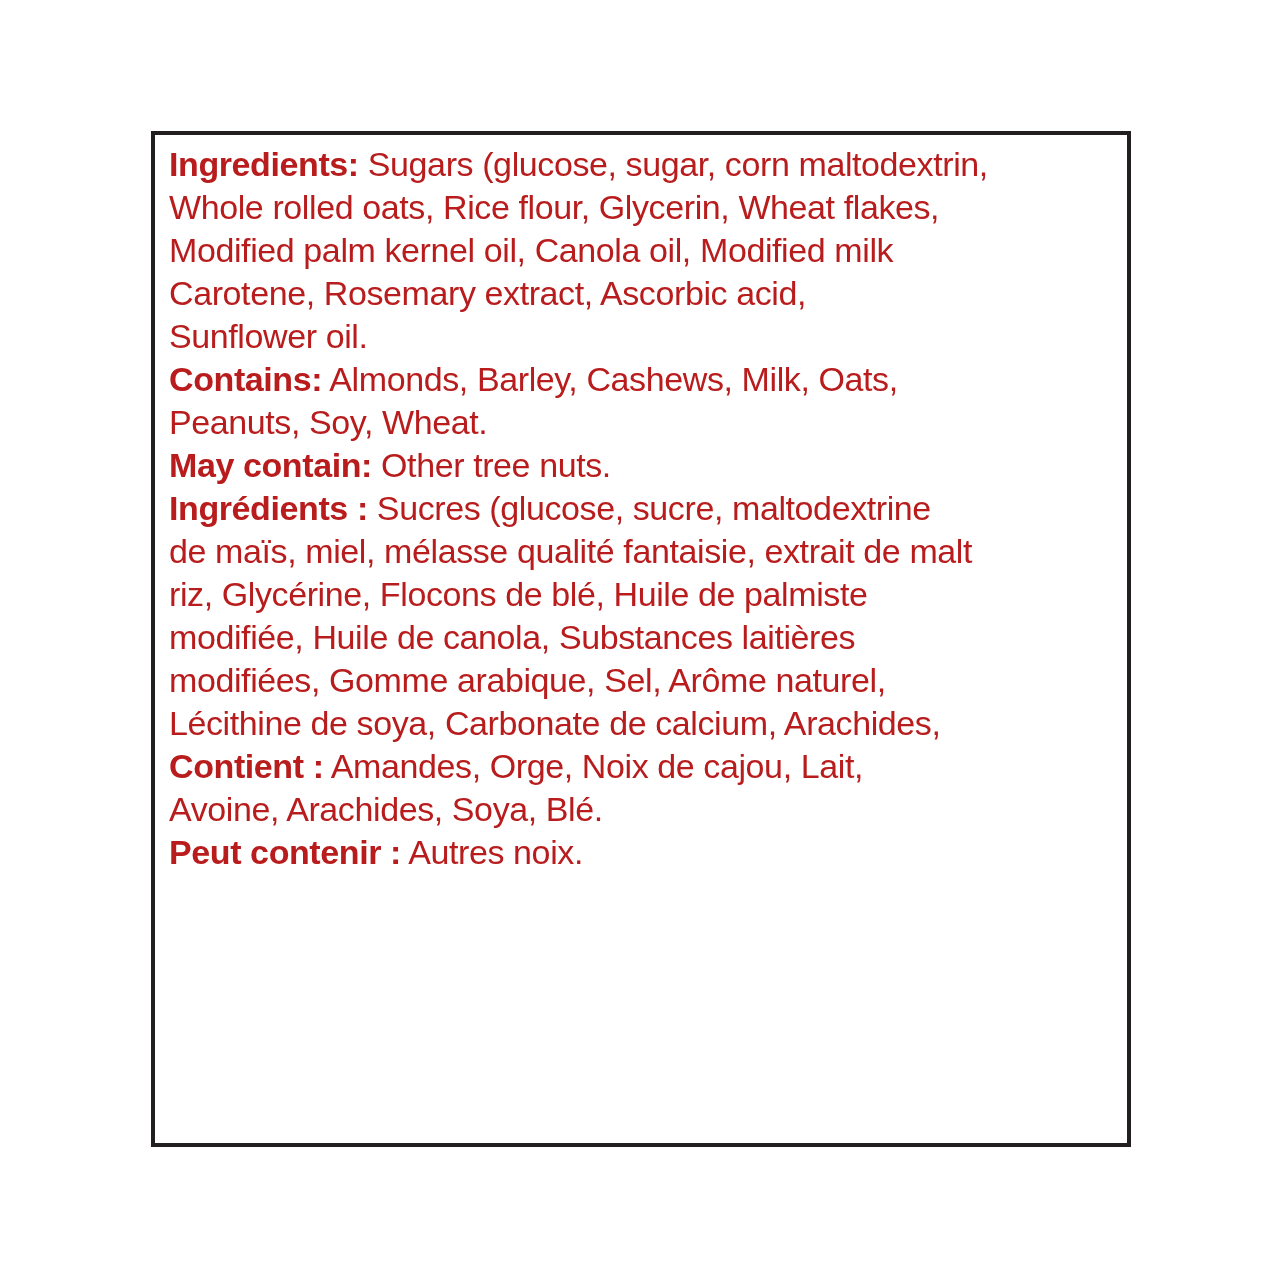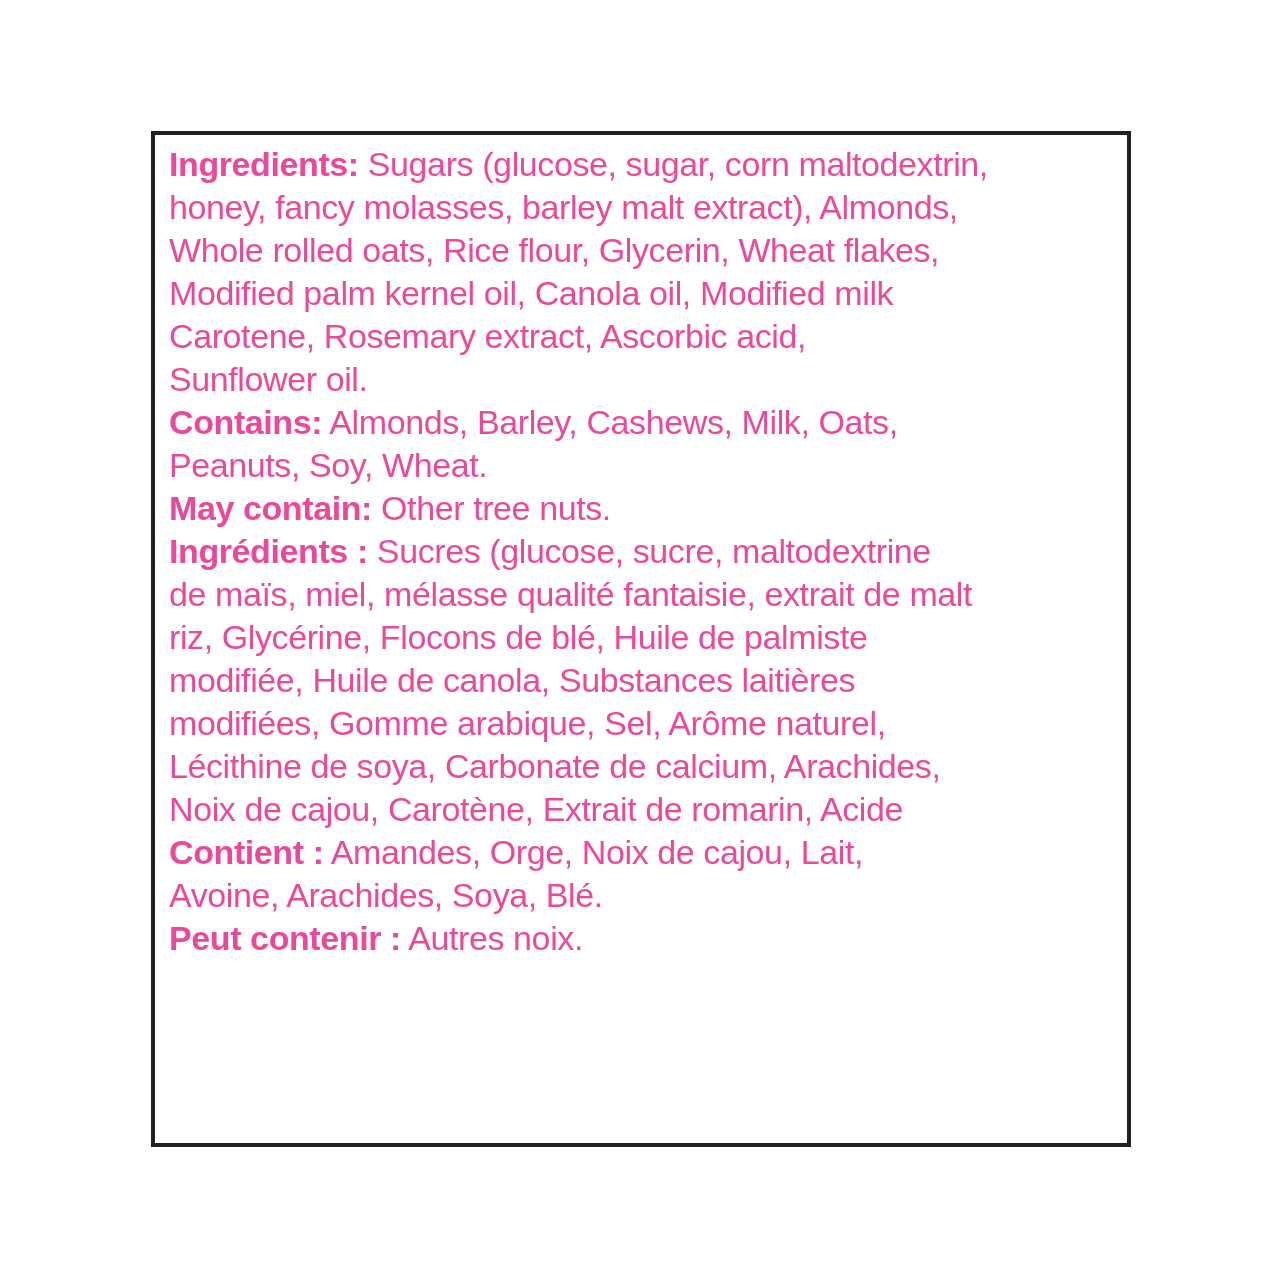--- a/index.html
+++ b/index.html
@@ -19,45 +19,43 @@
     box-sizing: border-box;
     border: 4px solid #231f20;
     background: #ffffff;
     padding: 8px 14px;
     overflow: hidden;
   }
   .line {
     font-size: 34px;
     line-height: 43px;
     letter-spacing: -0.4px;
-    color: #ec4899;
+    color: #b91c1c;
     white-space: nowrap;
   }
   .bold {
     font-weight: bold;
   }
 </style>
 </head>
 <body>
 
 <div class="label-box">
   <div>
       <div class="line"><span class="bold">Ingredients:</span> Sugars (glucose, sugar, corn maltodextrin,</div>
-      <div class="line">honey, fancy molasses, barley malt extract), Almonds,</div>
       <div class="line">Whole rolled oats, Rice flour, Glycerin, Wheat flakes,</div>
       <div class="line">Modified palm kernel oil, Canola oil, Modified milk</div>
       <div class="line">Carotene, Rosemary extract, Ascorbic acid,</div>
       <div class="line">Sunflower oil.</div>
       <div class="line"><span class="bold">Contains:</span> Almonds, Barley, Cashews, Milk, Oats,</div>
       <div class="line">Peanuts, Soy, Wheat.</div>
       <div class="line"><span class="bold">May contain:</span> Other tree nuts.</div>
       <div class="line"><span class="bold">Ingrédients :</span> Sucres (glucose, sucre, maltodextrine</div>
       <div class="line">de maïs, miel, mélasse qualité fantaisie, extrait de malt</div>
       <div class="line">riz, Glycérine, Flocons de blé, Huile de palmiste</div>
       <div class="line">modifiée, Huile de canola, Substances laitières</div>
       <div class="line">modifiées, Gomme arabique, Sel, Arôme naturel,</div>
       <div class="line">Lécithine de soya, Carbonate de calcium, Arachides,</div>
-      <div class="line">Noix de cajou, Carotène, Extrait de romarin, Acide</div>
       <div class="line"><span class="bold">Contient :</span> Amandes, Orge, Noix de cajou, Lait,</div>
       <div class="line">Avoine, Arachides, Soya, Blé.</div>
       <div class="line"><span class="bold">Peut contenir :</span> Autres noix.</div>
     </div>
 </div>
 
 </body></html>

